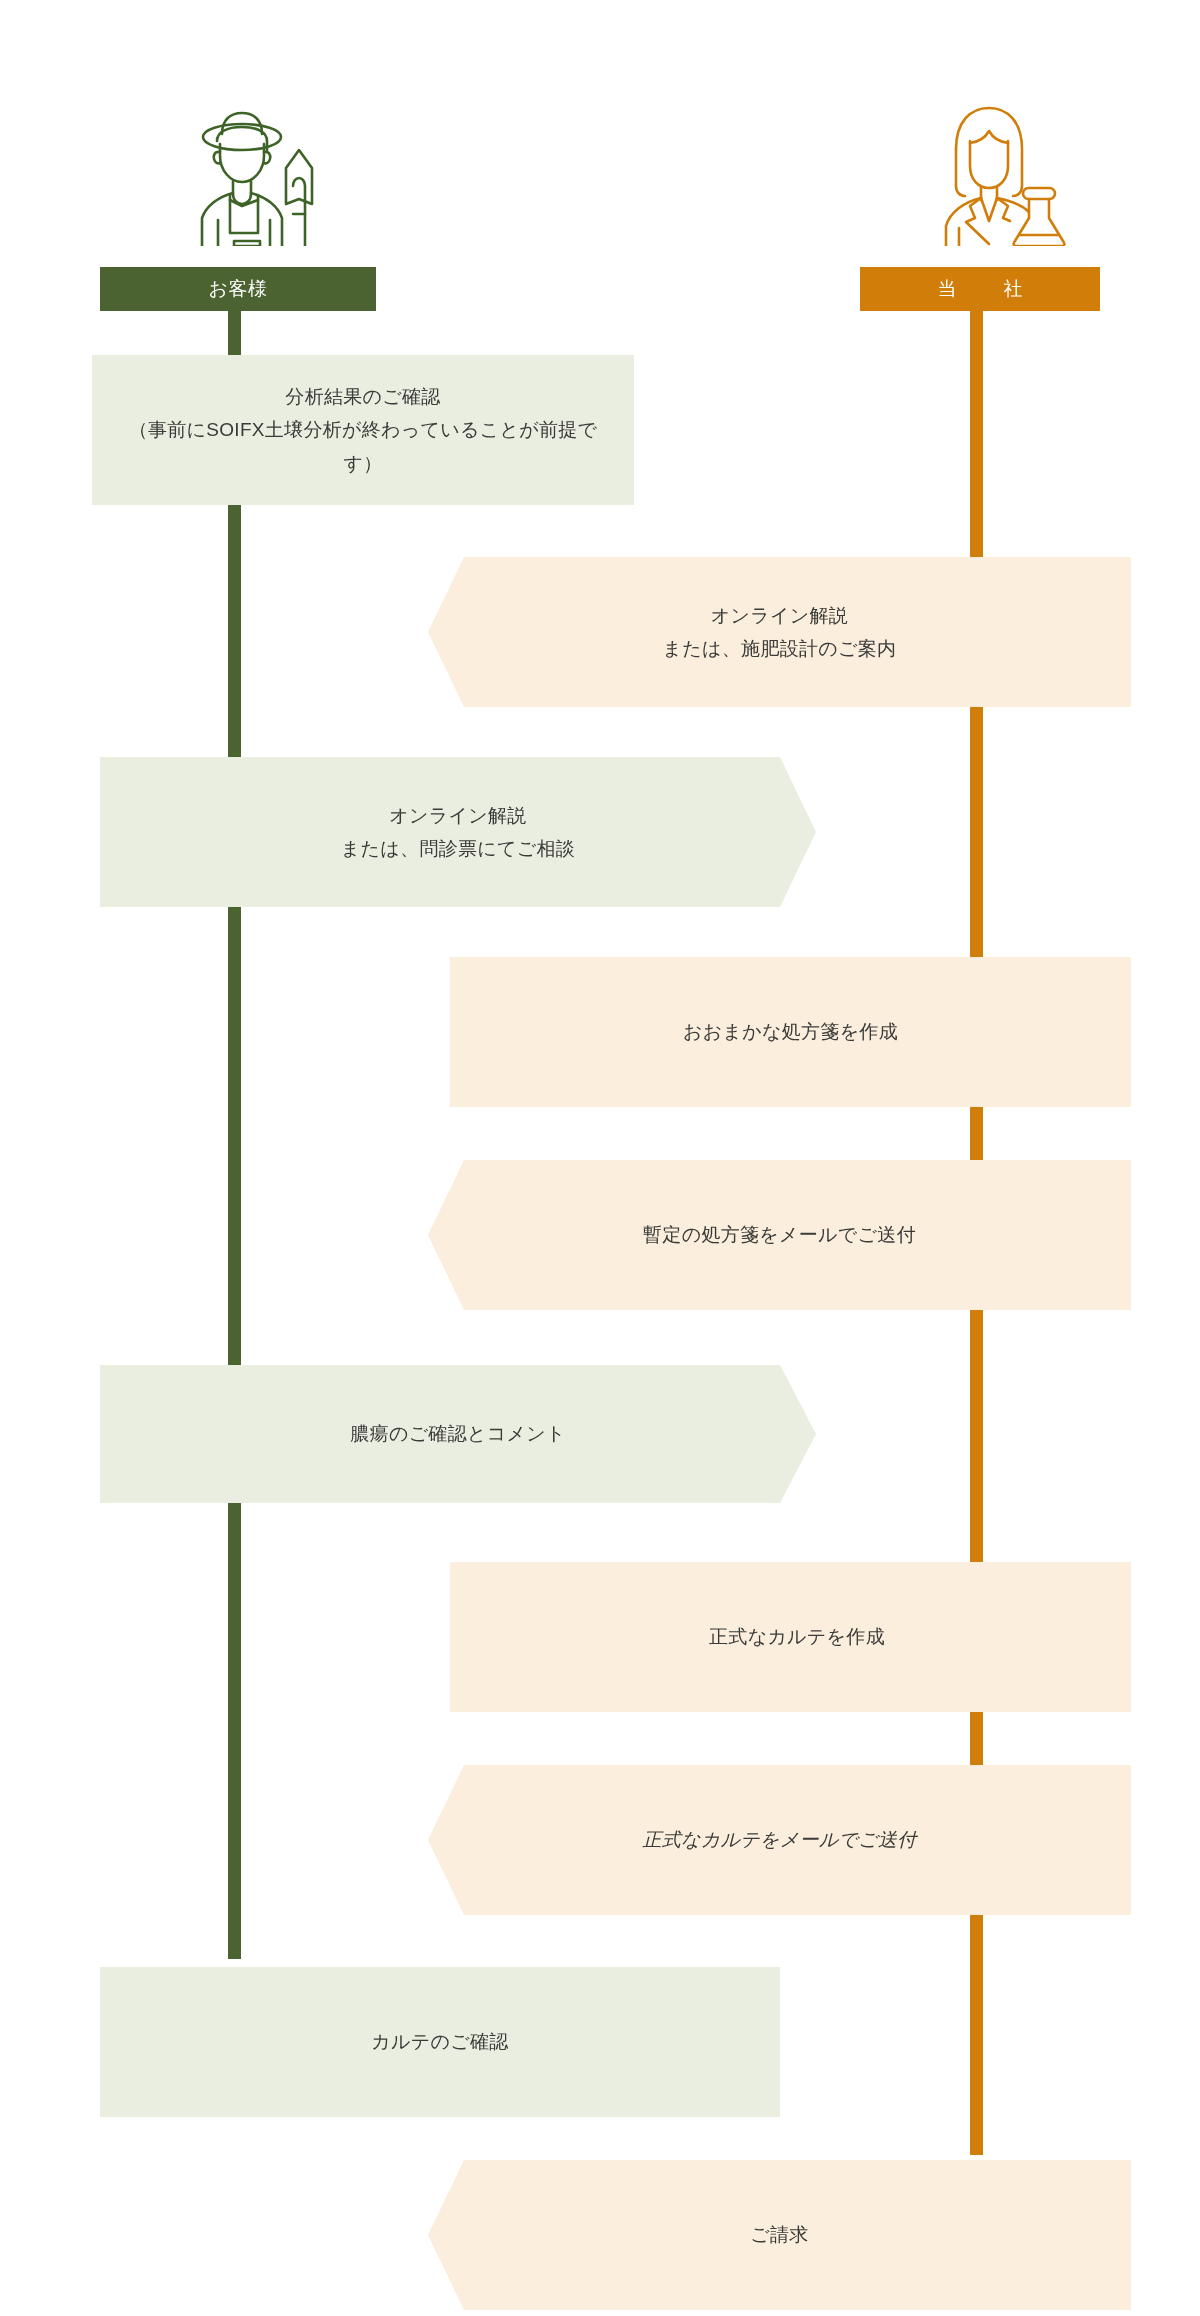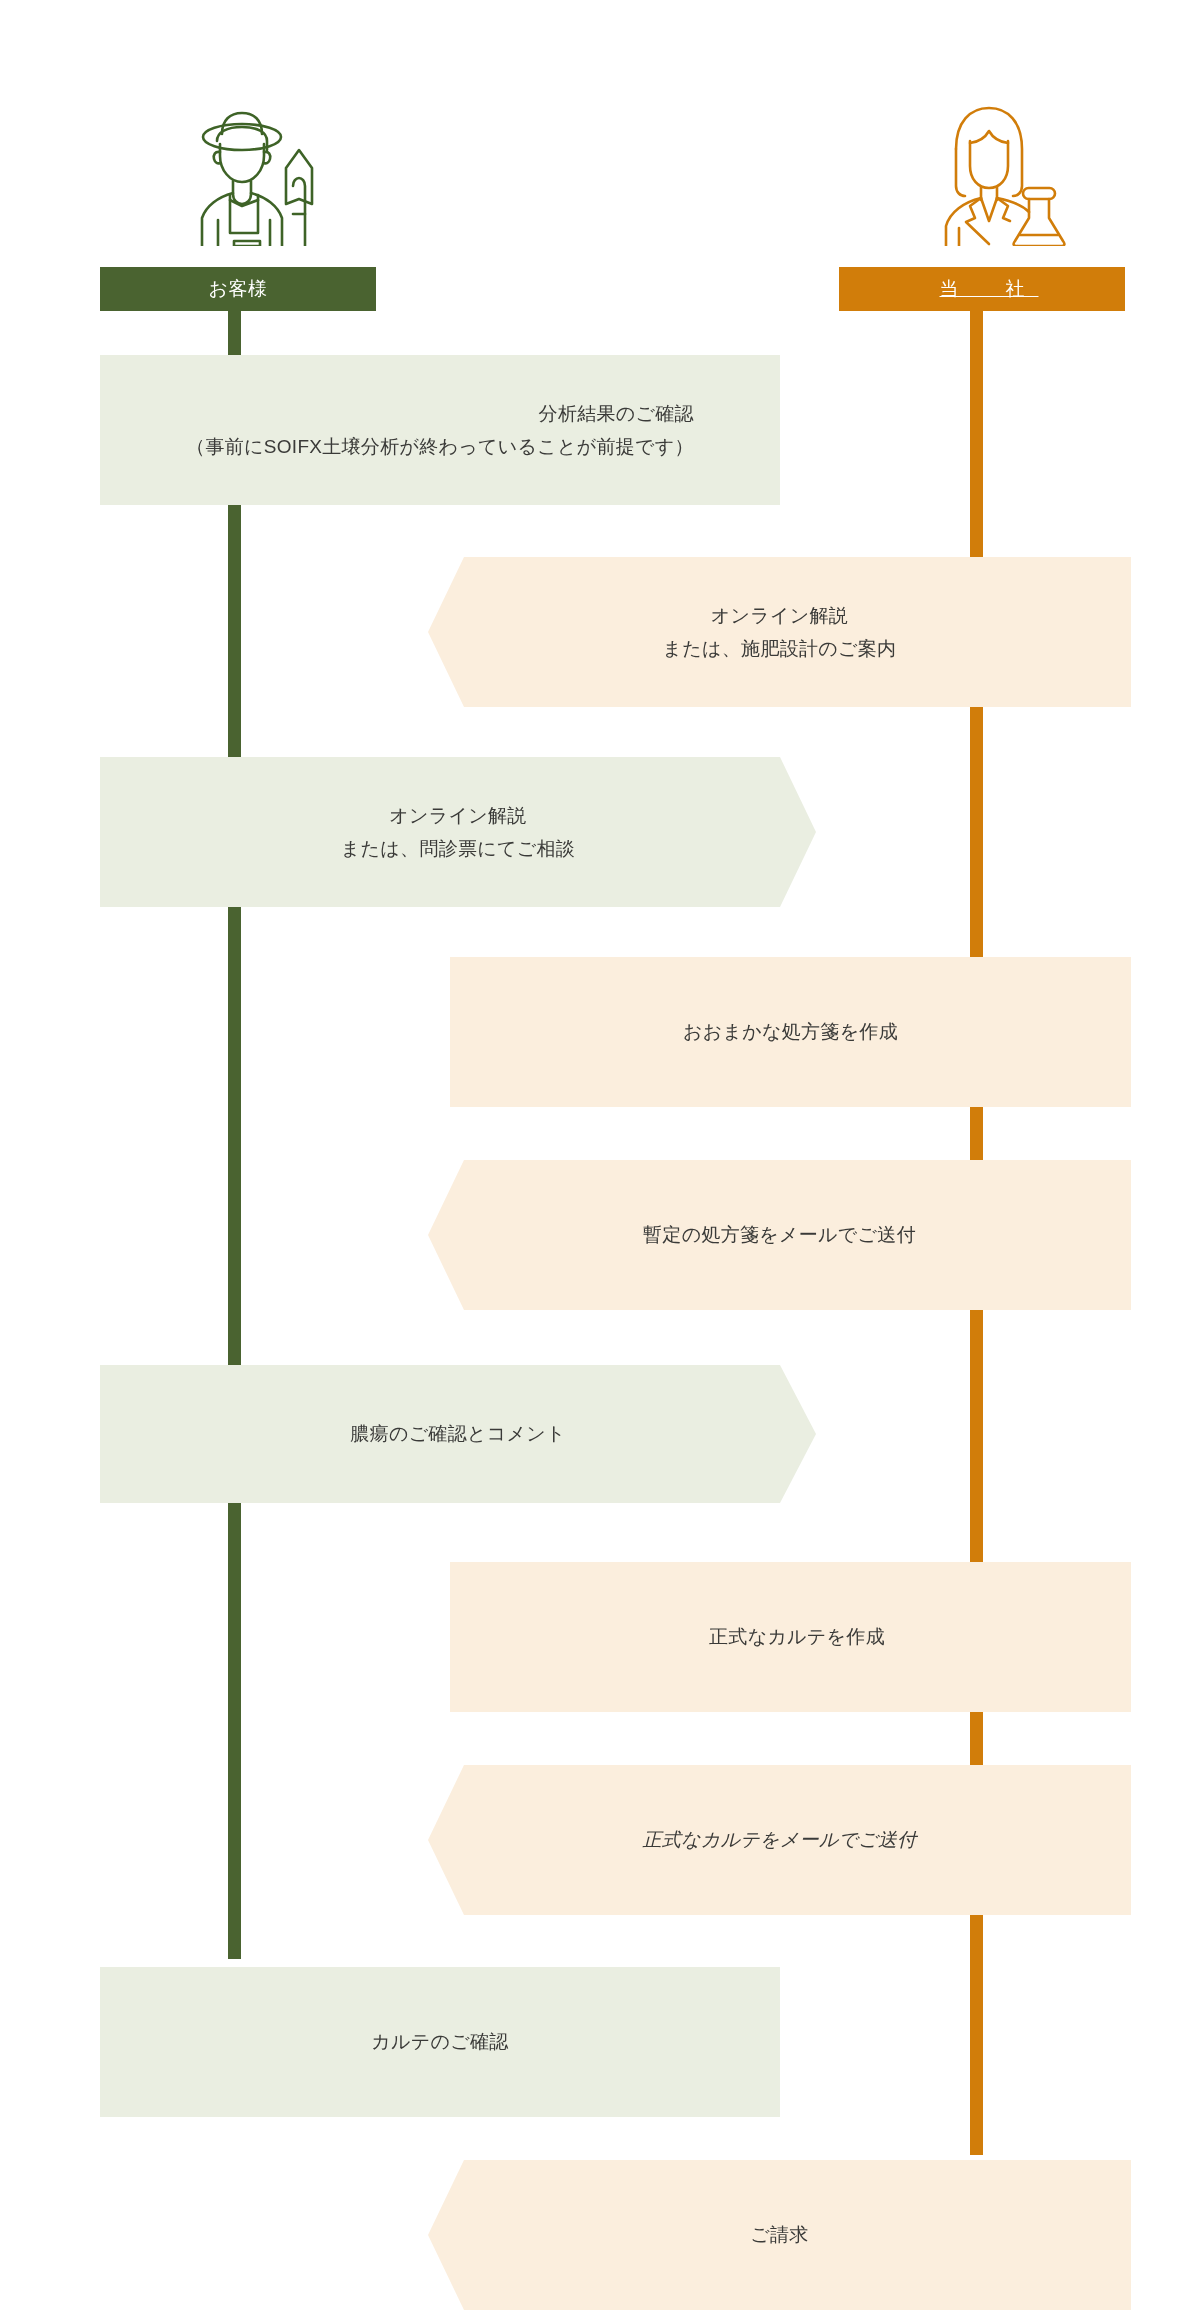--- a/index.html
+++ b/index.html
@@ -55,27 +55,26 @@
     font-size: 19px;
     letter-spacing: 0.5px;
   }
   #header-customer {
     left: 100px;
     top: 255px;
     width: 276px;
     background: #4a6330;
   }
   #header-company {
-    left: 839px;
-    top: 255px;
-    width: 286px;
+    left: 860px;
+    top: 255px;
+    width: 240px;
     background: #d17d0a;
     letter-spacing: 14px;
     text-indent: 14px;
-    text-decoration: underline;
   }
 
   
   .step {
     position: absolute;
     display: flex;
     align-items: center;
     justify-content: center;
     box-sizing: border-box;
     text-align: center;
@@ -169,21 +168,21 @@
 
       <path d="M99 105 L99 124 L85 147 C82 151 84 152 88 152 L130 152 C134 152 136 151 133 147 L119 124 L119 105"></path>
 
       <path d="M90 141 L128 141"></path>
     </svg>
   </div>
 
   <div class="lane-header" id="header-customer">お客様</div>
   <div class="lane-header" id="header-company">当　社</div>
 
-  <div class="step customer shape-rect" style="left:100px; top:343px; width:680px; height:150px;text-align:right;">
+  <div class="step customer shape-rect" style="left:92px; top:343px; width:542px; height:150px;">
     <div class="step-text">分析結果のご確認
 （事前にSOIFX土壌分析が終わっていることが前提です）</div>
   </div>
 
   <div class="step company shape-arrow-left" style="left:428px; top:545px; width:703px; height:150px;">
     <div class="step-text">オンライン解説
 または、施肥設計のご案内</div>
   </div>
 
   <div class="step customer shape-arrow-right" style="left:100px; top:745px; width:716px; height:150px;">

